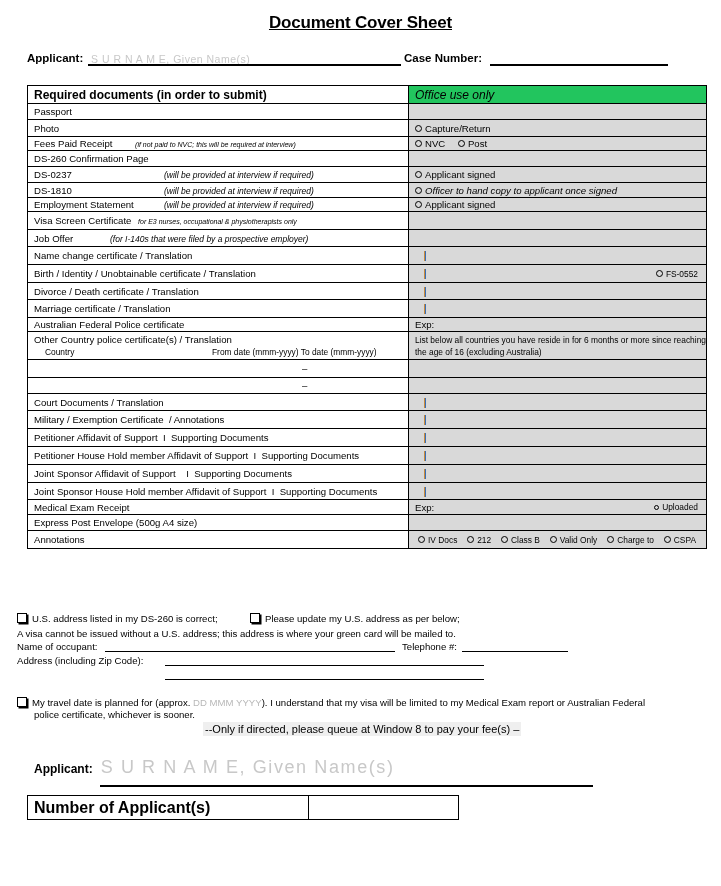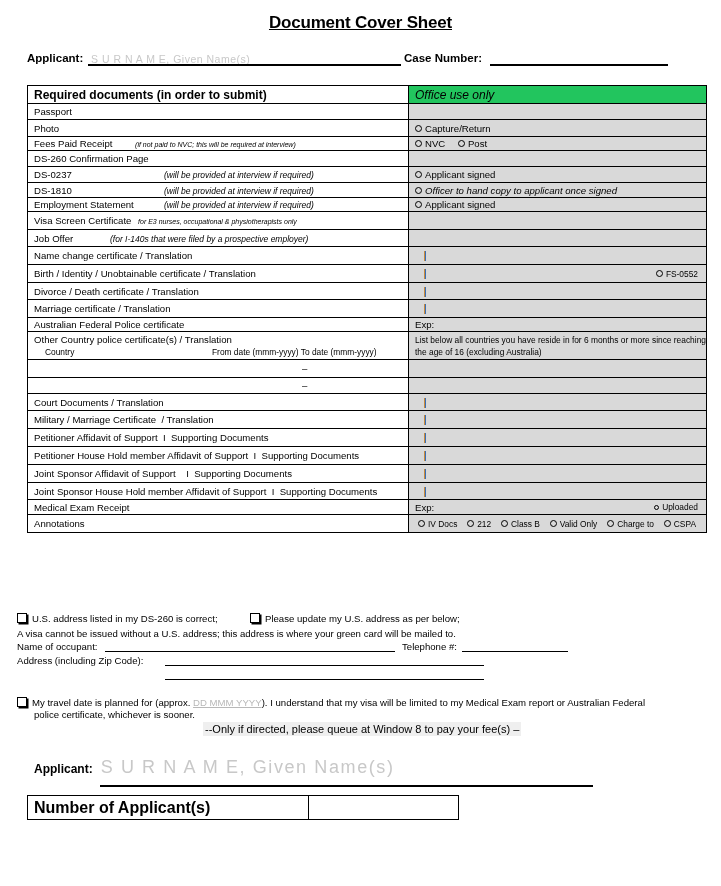--- a/index.html
+++ b/index.html
@@ -209,21 +209,21 @@
     <td style="text-align:left; padding-left:274px;"><span>–</span></td>
     <td class="office"></td>
   </tr>
 
   <tr style="height:17px">
     <td>Court Documents / Translation</td>
     <td class="office"><span class="bar-mark"></span></td>
   </tr>
 
   <tr style="height:18px">
-    <td style="white-space:pre">Military / Marriage Certificate  / Translation</td>
+    <td style="white-space:pre">Military / Exemption Certificate  / Annotations</td>
     <td class="office"><span class="bar-mark"></span></td>
   </tr>
 
   <tr style="height:18px">
     <td style="white-space:pre">Petitioner Affidavit of Support  I  Supporting Documents</td>
     <td class="office"><span class="bar-mark"></span></td>
   </tr>
 
   <tr style="height:18px">
     <td style="white-space:pre">Petitioner House Hold member Affidavit of Support  I  Supporting Documents</td>
@@ -241,20 +241,24 @@
   </tr>
 
   <tr style="height:15px">
     <td>Medical Exam Receipt</td>
     <td class="office office-txt">
       <span>Exp:</span>
       <span class="right-float"><span class="circ sm"></span><span>Uploaded</span></span>
     </td>
   </tr>
 
+  <tr style="height:16px">
+    <td>Express Post Envelope (500g A4 size)</td>
+    <td class="office"></td>
+  </tr>
 
   <tr style="height:18px">
     <td>Annotations</td>
     <td class="office">
       <div class="annot-opts">
         <span><span class="circ"></span><span>IV Docs</span></span>
         <span><span class="circ"></span><span>212</span></span>
         <span><span class="circ"></span><span>Class B</span></span>
         <span><span class="circ"></span><span>Valid Only</span></span>
         <span><span class="circ"></span><span>Charge to</span></span>
@@ -277,21 +281,21 @@
 <div class="para" style="top:641px;">Name of occupant:</div>
 <div class="line" style="left:105px; top:651px; width:290px;"></div>
 <div class="para" style="top:641px; left:402px;">Telephone #:</div>
 <div class="line" style="left:462px; top:651px; width:106px;"></div>
 
 <div class="para" style="top:655px;">Address (including Zip Code):</div>
 <div class="line" style="left:165px; top:665px; width:319px;"></div>
 <div class="line" style="left:165px; top:679px; width:319px;"></div>
 
 <div class="para" style="top:696px; font-size:9.6px; line-height:13px; width:690px;">
-  <span class="chk"></span><span>My travel date is planned for (approx. </span><span style="color:#b8b8b8; text-decoration:underline;">DD MMM YYYY</span><span>). I understand that my visa will be limited to my Medical Exam report or Australian Federal</span>
+  <span class="chk"></span><span>My travel date is planned for (approx. </span><span style="color:#b8b8b8; ">DD MMM YYYY</span><span>). I understand that my visa will be limited to my Medical Exam report or Australian Federal</span>
 </div>
 <div class="para" style="top:709px; left:34px;">police certificate, whichever is sooner.</div>
 <div class="para shaded" style="top:722px; left:203px; font-size:11px; padding:1px 2px;">--Only if directed, please queue at Window 8 to pay your fee(s) –</div>
 
 <div class="bottom-app">
   <span>Applicant:</span><span class="big-ph">S U R N A M E, Given Name(s)</span>
 </div>
 <div class="underline-field" style="left:100px; top:785px; width:493px; border-bottom-width:2px;"></div>
 
 <table class="fee">

